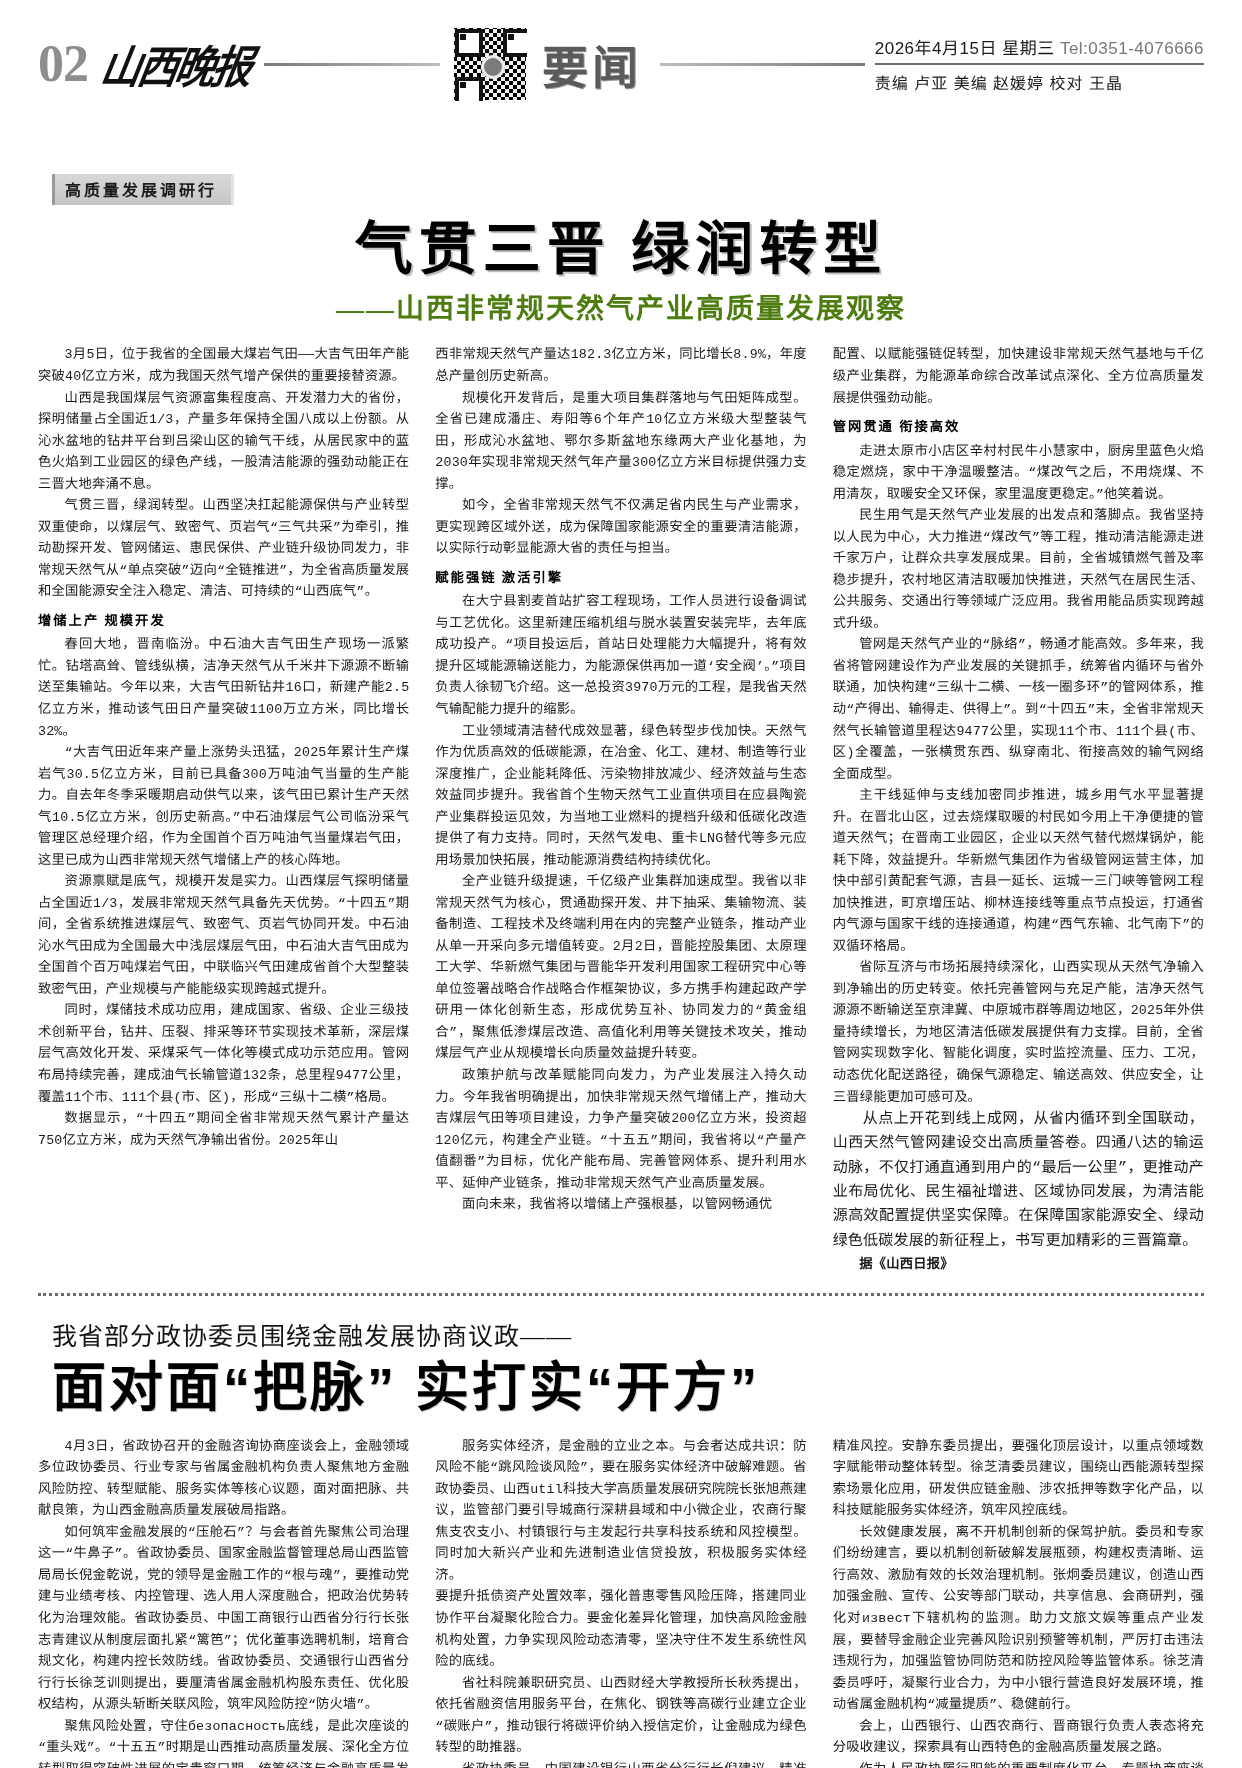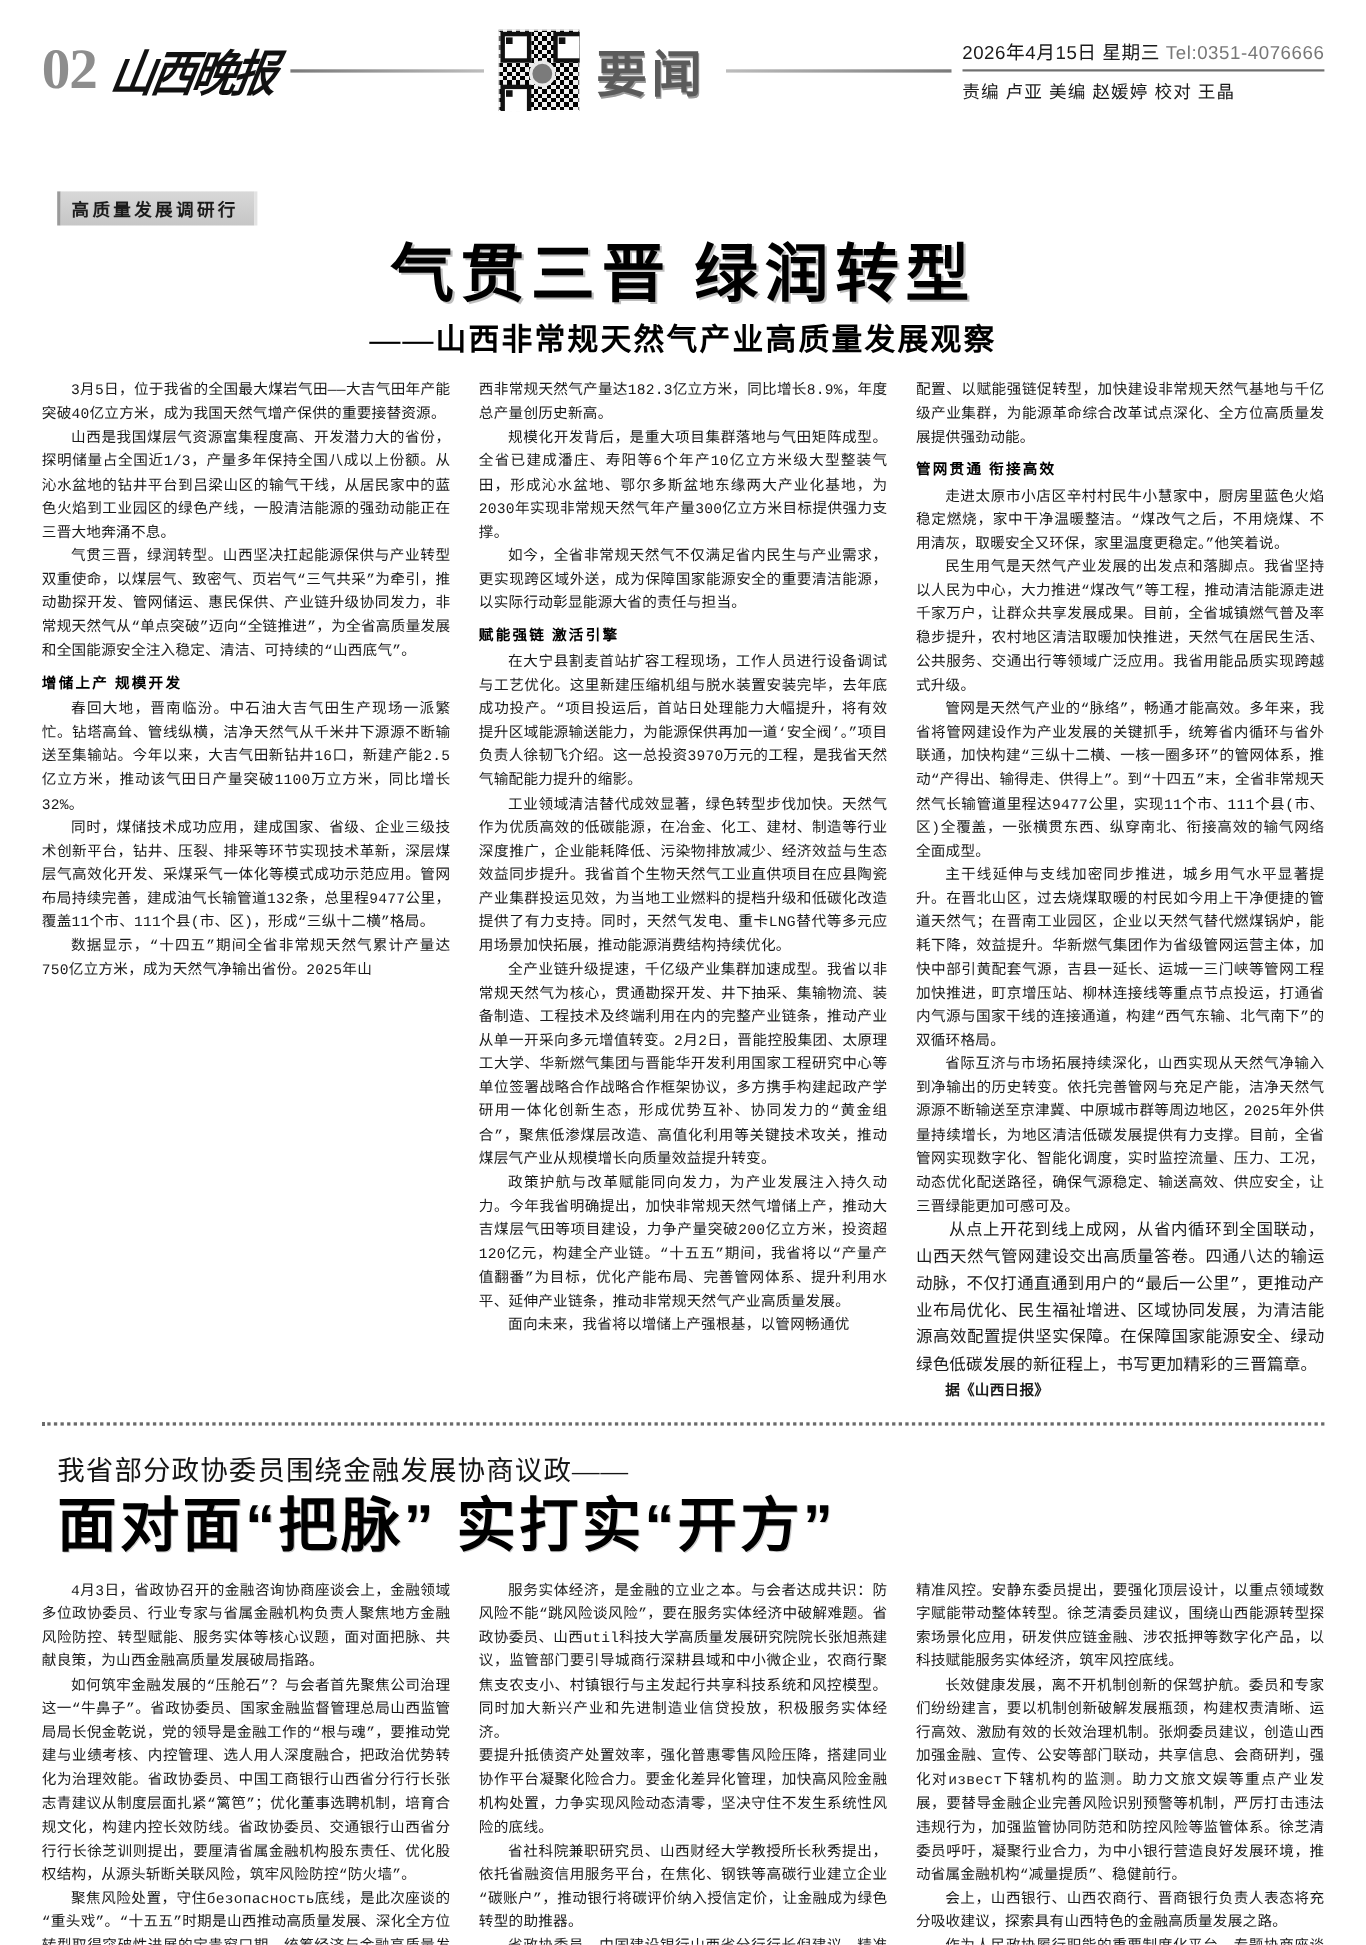--- a/index.html
+++ b/index.html
@@ -107,21 +107,21 @@
   }
   .headline{
     font-family:"Liberation Serif","DejaVu Serif",serif;
     font-size:58px;font-weight:700;color:#000;
     letter-spacing:6px;line-height:1.06;
     text-align:center;margin:14px 0 0;
     text-shadow:2px 2px 0 rgba(0,0,0,.25);
   }
   .subhead{
     font-family:"Liberation Serif","DejaVu Serif",serif;
-    font-size:28px;font-weight:700;color:#000000;
+    font-size:28px;font-weight:700;color:#4d7c0f;
     letter-spacing:2px;text-align:center;margin:6px 0 0;
   }
 
   
   .cols3{
     display:flex;gap:26px;margin-top:18px;
   }
   .col{flex:1 1 0;min-width:0;}
   .col p{
     margin:0;
@@ -196,20 +196,22 @@
     </div>
     <h1 class="headline">气贯三晋 绿润转型</h1>
     <div class="subhead">——山西非常规天然气产业高质量发展观察</div>
     <div class="cols3" id="lead-cols">
         <div class="col">
           <p style="font-size: 13.3px; line-height: 1.62;">3月5日，位于我省的全国最大煤岩气田——大吉气田年产能突破40亿立方米，成为我国天然气增产保供的重要接替资源。</p>
           <p style="font-size: 13.3px; line-height: 1.62;">山西是我国煤层气资源富集程度高、开发潜力大的省份，探明储量占全国近1/3，产量多年保持全国八成以上份额。从沁水盆地的钻井平台到吕梁山区的输气干线，从居民家中的蓝色火焰到工业园区的绿色产线，一股清洁能源的强劲动能正在三晋大地奔涌不息。</p>
           <p style="font-size: 13.3px; line-height: 1.62;">气贯三晋，绿润转型。山西坚决扛起能源保供与产业转型双重使命，以煤层气、致密气、页岩气“三气共采”为牵引，推动勘探开发、管网储运、惠民保供、产业链升级协同发力，非常规天然气从“单点突破”迈向“全链推进”，为全省高质量发展和全国能源安全注入稳定、清洁、可持续的“山西底气”。</p>
           <h3 style="font-size: 13.3px; line-height: 1.62;">增储上产 规模开发</h3>
           <p style="font-size: 13.3px; line-height: 1.62;">春回大地，晋南临汾。中石油大吉气田生产现场一派繁忙。钻塔高耸、管线纵横，洁净天然气从千米井下源源不断输送至集输站。今年以来，大吉气田新钻井16口，新建产能2.5亿立方米，推动该气田日产量突破1100万立方米，同比增长32%。</p>
+          <p style="font-size: 13.3px; line-height: 1.62;">“大吉气田近年来产量上涨势头迅猛，2025年累计生产煤岩气30.5亿立方米，目前已具备300万吨油气当量的生产能力。自去年冬季采暖期启动供气以来，该气田已累计生产天然气10.5亿立方米，创历史新高。”中石油煤层气公司临汾采气管理区总经理介绍，作为全国首个百万吨油气当量煤岩气田，这里已成为山西非常规天然气增储上产的核心阵地。</p>
+          <p style="font-size: 13.3px; line-height: 1.62;">资源禀赋是底气，规模开发是实力。山西煤层气探明储量占全国近1/3，发展非常规天然气具备先天优势。“十四五”期间，全省系统推进煤层气、致密气、页岩气协同开发。中石油沁水气田成为全国最大中浅层煤层气田，中石油大吉气田成为全国首个百万吨煤岩气田，中联临兴气田建成省首个大型整装致密气田，产业规模与产能能级实现跨越式提升。</p>
           <p style="font-size: 13.3px; line-height: 1.62;">同时，煤储技术成功应用，建成国家、省级、企业三级技术创新平台，钻井、压裂、排采等环节实现技术革新，深层煤层气高效化开发、采煤采气一体化等模式成功示范应用。管网布局持续完善，建成油气长输管道132条，总里程9477公里，覆盖11个市、111个县(市、区)，形成“三纵十二横”格局。</p>
           <p style="font-size: 13.3px; line-height: 1.62;">数据显示，“十四五”期间全省非常规天然气累计产量达750亿立方米，成为天然气净输出省份。2025年山</p>
         </div>
         <div class="col">
           <p style="text-indent: 0px; font-size: 13.3px; line-height: 1.62;">西非常规天然气产量达182.3亿立方米，同比增长8.9%，年度总产量创历史新高。</p>
           <p style="font-size: 13.3px; line-height: 1.62;">规模化开发背后，是重大项目集群落地与气田矩阵成型。全省已建成潘庄、寿阳等6个年产10亿立方米级大型整装气田，形成沁水盆地、鄂尔多斯盆地东缘两大产业化基地，为2030年实现非常规天然气年产量300亿立方米目标提供强力支撑。</p>
           <p style="font-size: 13.3px; line-height: 1.62;">如今，全省非常规天然气不仅满足省内民生与产业需求，更实现跨区域外送，成为保障国家能源安全的重要清洁能源，以实际行动彰显能源大省的责任与担当。</p>
           <h3 style="font-size: 13.3px; line-height: 1.62;">赋能强链 激活引擎</h3>
           <p style="font-size: 13.3px; line-height: 1.62;">在大宁县割麦首站扩容工程现场，工作人员进行设备调试与工艺优化。这里新建压缩机组与脱水装置安装完毕，去年底成功投产。“项目投运后，首站日处理能力大幅提升，将有效提升区域能源输送能力，为能源保供再加一道‘安全阀’。”项目负责人徐韧飞介绍。这一总投资3970万元的工程，是我省天然气输配能力提升的缩影。</p>
           <p style="font-size: 13.3px; line-height: 1.62;">工业领域清洁替代成效显著，绿色转型步伐加快。天然气作为优质高效的低碳能源，在冶金、化工、建材、制造等行业深度推广，企业能耗降低、污染物排放减少、经济效益与生态效益同步提升。我省首个生物天然气工业直供项目在应县陶瓷产业集群投运见效，为当地工业燃料的提档升级和低碳化改造提供了有力支持。同时，天然气发电、重卡LNG替代等多元应用场景加快拓展，推动能源消费结构持续优化。</p>

